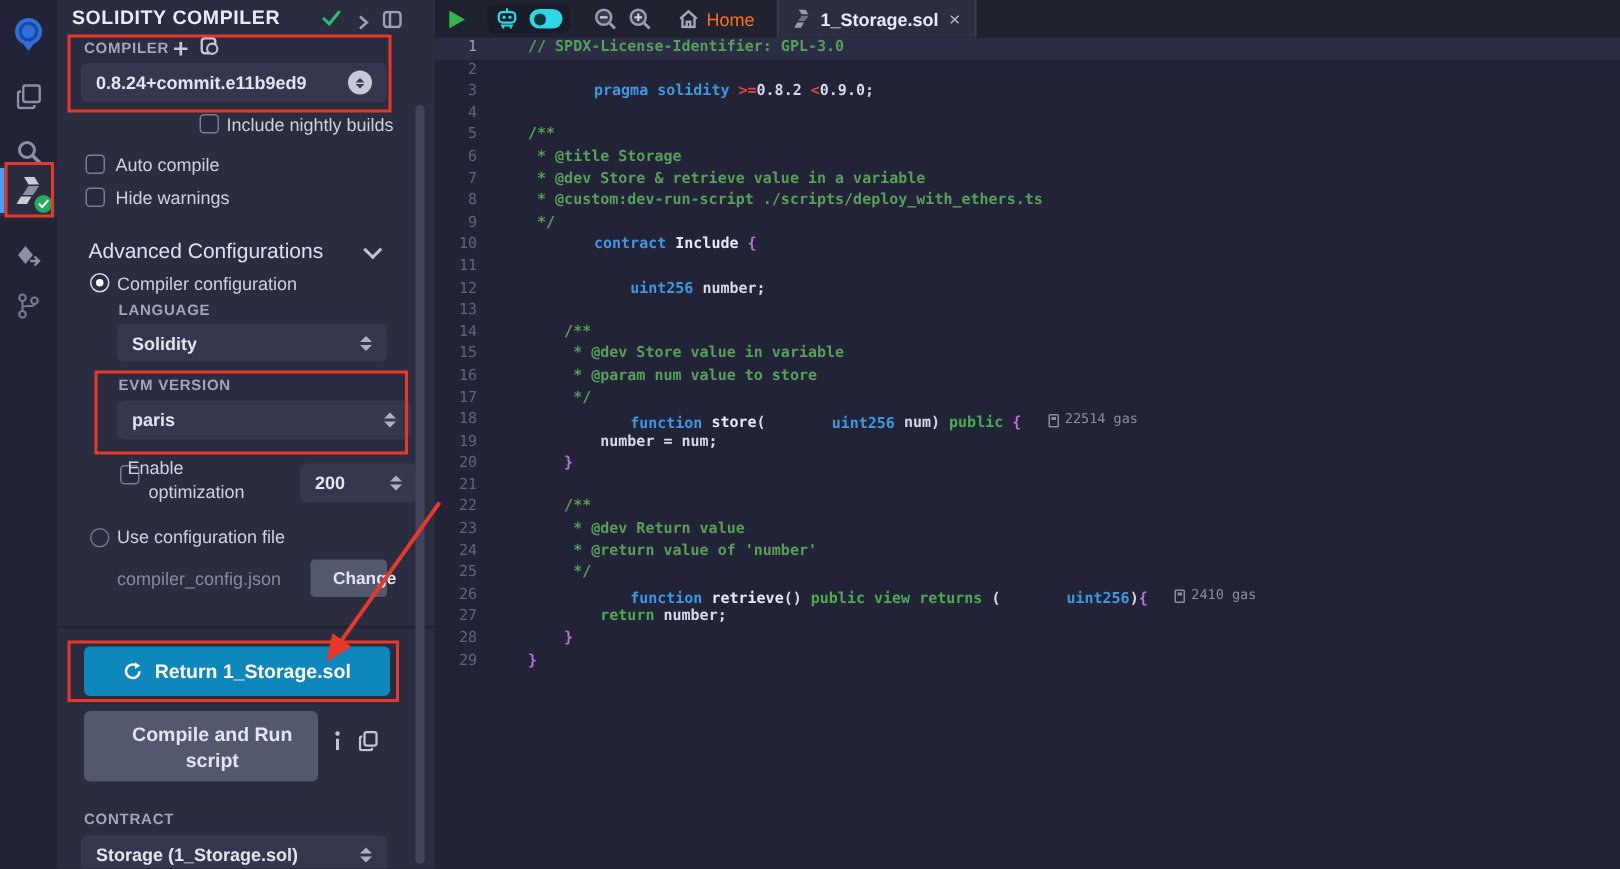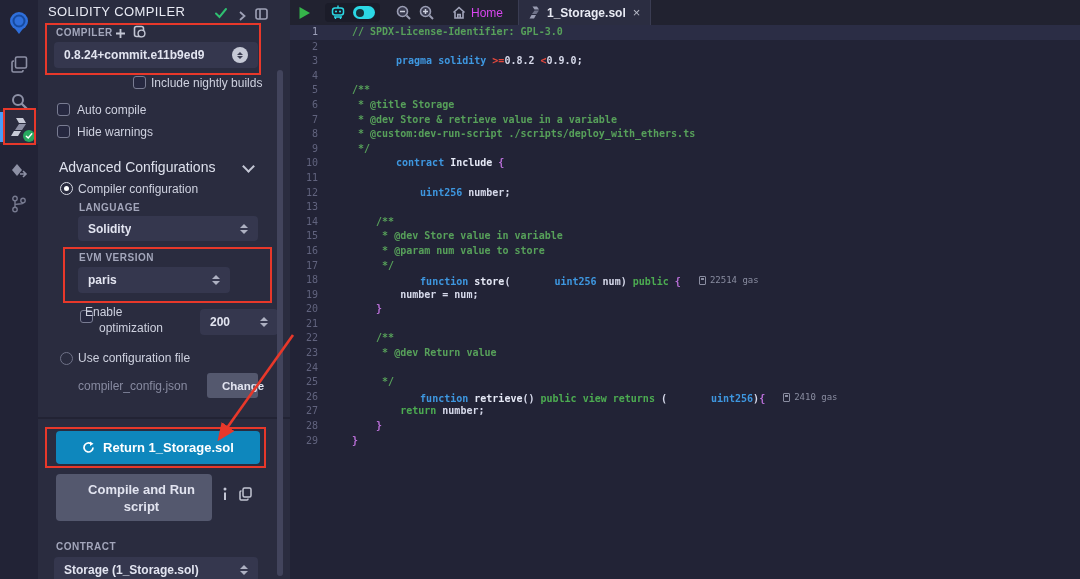--- a/index.html
+++ b/index.html
@@ -11,21 +11,21 @@
   #icon-rail { position:absolute; left:0; top:0; width:38px; height:579px; background:#222336; z-index:2; }
   .rail-item { position:absolute; left:0; width:38px; height:34px; display:flex; align-items:center; justify-content:center; }
   .rail-item svg { display:block; }
   .rail-active { background:#2a2c3f; }
   .rail-active::before { content:""; position:absolute; left:0; top:2px; bottom:2px; width:3px; background:#4a9df8; }
   .badge { position:absolute; right:3px; bottom:2px; width:12px; height:12px; border-radius:50%; background:#27a85f;
     display:flex; align-items:center; justify-content:center; }
 
   
   #side-panel { position:absolute; left:38px; top:0; width:252px; height:579px; background:#2a2c3f; z-index:2; }
-  .panel-title { position:absolute; left:10px; top:4px; font-size:13px; font-weight:400; color:#e9ebf4; letter-spacing:.4px; }
+  .panel-title { position:absolute; left:10px; top:4px; font-size:13px; font-weight:700; color:#e9ebf4; letter-spacing:.4px; }
   .hdr-ic { position:absolute; top:5px; }
   .small-label { position:absolute; font-size:10px; font-weight:700; color:#a3a6bb; letter-spacing:.5px; }
   .sel { position:absolute; background:#35374e; border-radius:4px; display:flex; align-items:center; padding:0 10px; }
   .sel .sel-text { font-size:12px; font-weight:700; color:#e2e4f0; white-space:nowrap; overflow:hidden; }
   .stepper { margin-left:auto; display:flex; flex-direction:column; align-items:center; gap:2px; }
   .stepper i { display:block; width:0; height:0; border-left:4px solid transparent; border-right:4px solid transparent; }
   .stepper .up { border-bottom:4px solid #aeb1c2; }
   .stepper .dn { border-top:4px solid #aeb1c2; }
   .stepper-circle { margin-left:auto; width:16px; height:16px; border-radius:50%; background:#c6c9d6;
     display:flex; flex-direction:column; align-items:center; justify-content:center; gap:1px; }
@@ -47,21 +47,21 @@
     color:#fff; font-size:13px; font-weight:700; font-family:"Liberation Sans",sans-serif; display:flex; align-items:center; justify-content:center; gap:8px; cursor:pointer; }
   #run-btn { left:18px; top:474px; width:156px; height:47px; font-size:13px; line-height:17px; border-radius:4px; }
   #panel-scrollbar { position:absolute; left:239px; top:70px; width:6px; height:506px; background:#42445c; border-radius:3px; }
 
   
   #topbar { position:absolute; left:290px; top:0; right:0; height:25px; background:#212230; display:flex; align-items:center; z-index:1; }
   .tb-ic { display:flex; align-items:center; }
   #ai-group { display:flex; align-items:center; gap:7px; background:#1b1c29; border-radius:4px; padding:2px 5px; }
   #toggle { width:22px; height:13px; border-radius:7px; background:#2bd8e5; position:relative; }
   #toggle::after { content:""; position:absolute; left:3px; top:2.5px; width:8px; height:8px; border-radius:50%; background:#16333a; }
-  #home-label { font-size:12px; color:#d946ef; margin-left:5px; }
+  #home-label { font-size:12px; color:#f97316; margin-left:5px; }
   #tab-active { height:25px; background:#2b2d41; border-right:1px solid #3a3c52; border-left:1px solid #3a3c52;
     display:flex; align-items:center; padding:0 10px; gap:7px; }
   #tab-label { font-size:12px; font-weight:700; color:#e9ebf4; }
   #tab-close { font-size:13px; color:#b9bcc9; line-height:1; }
 
   
   #editor { position:absolute; left:290px; top:25px; right:0; bottom:0; background:#222336;
     font-family:"DejaVu Sans Mono", monospace; }
   .code-line { display:flex; height:14.6px; line-height:14.6px; white-space:pre; }
   .code-line.current { background:#2b2d45; }
@@ -189,21 +189,21 @@
     <div class="small-label" style="left:41px; top:202px;">LANGUAGE</div>
     <div class="sel" style="left:40px; top:216px; width:180px; height:25px;">
       <span class="sel-text">Solidity</span>
       <span class="stepper">
           <i class="up"></i>
           <i class="dn"></i>
         </span>
     </div>
 
     <div class="small-label" style="left:41px; top:252px;">EVM VERSION</div>
-    <div class="sel" style="left:40px; top:267px; width:152px; height:26px;text-align:center;">
+    <div class="sel" style="left:40px; top:267px; width:196px; height:26px;text-align:center;">
       <span class="sel-text">paris</span>
       <span class="stepper">
           <i class="up"></i>
           <i class="dn"></i>
         </span>
     </div>
 
     <span class="cb" style="left:42px; top:310px;"></span>
     <span class="cb-label" style="left:47px; top:305px;">Enable</span>
     <span class="cb-label" style="left:61px; top:321px;">optimization</span>
@@ -327,21 +327,21 @@
         <div class="code-line"><span class="ln">14</span><span class="code"><span class="tok-c">    /**</span></span></div>
         <div class="code-line"><span class="ln">15</span><span class="code"><span class="tok-c">     * @dev Store value in variable</span></span></div>
         <div class="code-line"><span class="ln">16</span><span class="code"><span class="tok-c">     * @param num value to store</span></span></div>
         <div class="code-line"><span class="ln">17</span><span class="code"><span class="tok-c">     */</span></span></div>
         <div class="code-line"><span class="ln">18</span><span class="code"><span class="tok-p">    </span><span class="tok-k">function </span><span class="tok-f">store</span><span class="tok-p">(</span><span class="tok-k">uint256</span><span class="tok-p"> num) </span><span class="tok-g">public </span><span class="tok-b">{</span><span class="gas"><span class="gas-ic"></span><span>22514 gas</span></span></span></div>
         <div class="code-line"><span class="ln">19</span><span class="code"><span class="tok-p">        number = num;</span></span></div>
         <div class="code-line"><span class="ln">20</span><span class="code"><span class="tok-b">    }</span></span></div>
         <div class="code-line"><span class="ln">21</span><span class="code"></span></div>
         <div class="code-line"><span class="ln">22</span><span class="code"><span class="tok-c">    /**</span></span></div>
         <div class="code-line"><span class="ln">23</span><span class="code"><span class="tok-c">     * @dev Return value</span></span></div>
-        <div class="code-line"><span class="ln">24</span></div>
+        <div class="code-line"><span class="ln">24</span><span class="code"><span class="tok-c">     * @return value of 'number'</span></span></div>
         <div class="code-line"><span class="ln">25</span><span class="code"><span class="tok-c">     */</span></span></div>
         <div class="code-line"><span class="ln">26</span><span class="code"><span class="tok-p">    </span><span class="tok-k">function </span><span class="tok-f">retrieve</span><span class="tok-p">() </span><span class="tok-g">public view returns</span><span class="tok-p"> (</span><span class="tok-k">uint256</span><span class="tok-p">)</span><span class="tok-b">{</span><span class="gas"><span class="gas-ic"></span><span>2410 gas</span></span></span></div>
         <div class="code-line"><span class="ln">27</span><span class="code"><span class="tok-p">        </span><span class="tok-g">return</span><span class="tok-p"> number;</span></span></div>
         <div class="code-line"><span class="ln">28</span><span class="code"><span class="tok-b">    }</span></span></div>
         <div class="code-line"><span class="ln">29</span><span class="code"><span class="tok-b">}</span></span></div>
       </div>
   </div>
 
   <div class="anno-box" style="left:45px; top:23px; width:216px; height:52px;"></div>
   <div class="anno-box" style="left:3px; top:108px; width:33px; height:37px;"></div>

